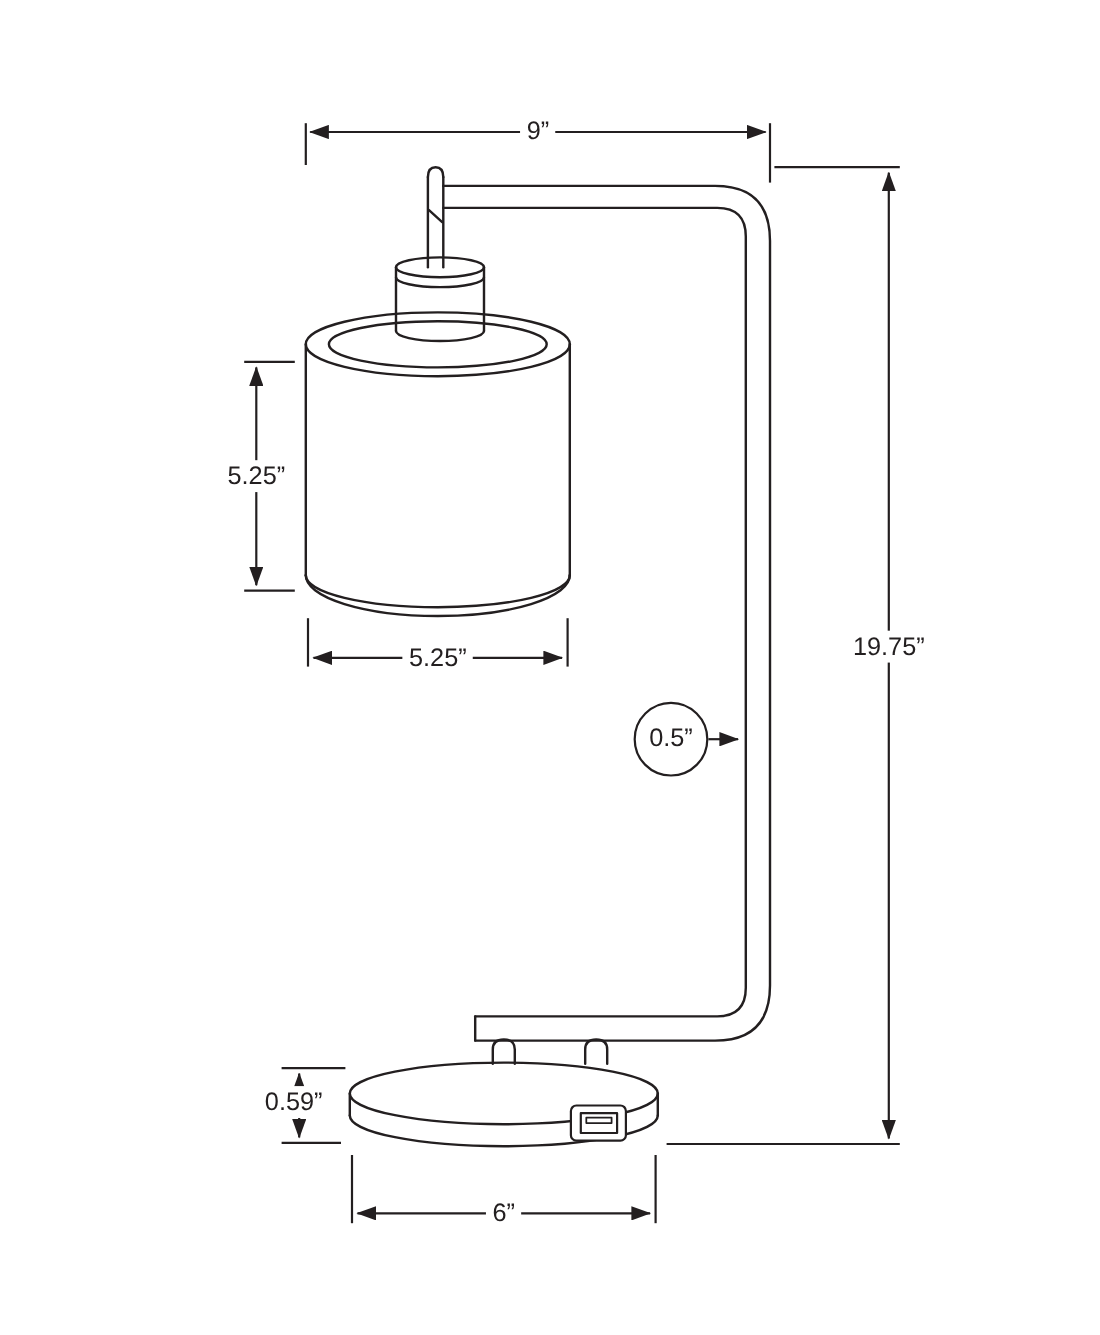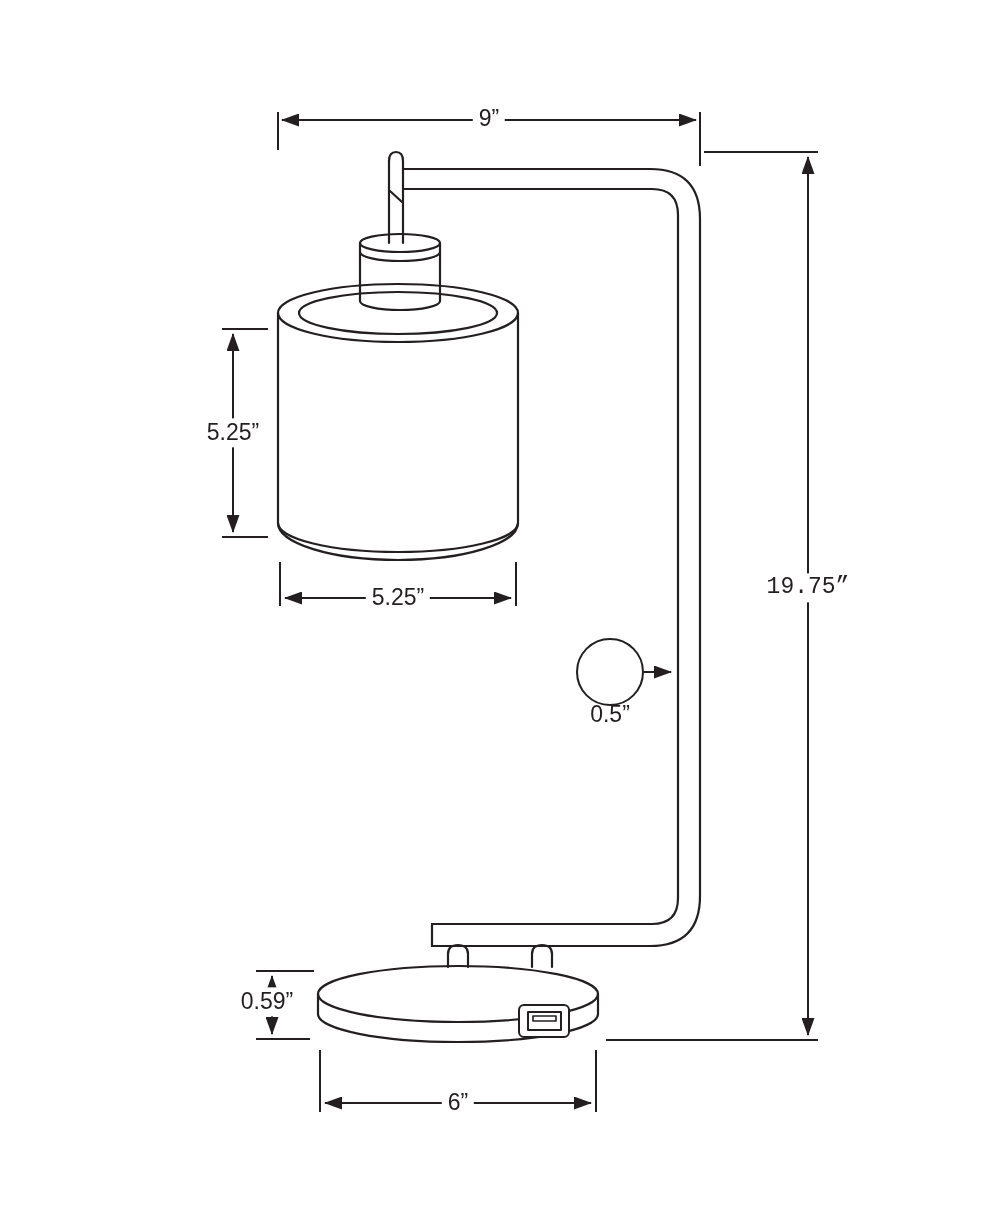--- a/index.html
+++ b/index.html
@@ -134,24 +134,24 @@
       <g>
         <line x1="320" y1="1050" x2="320" y2="1112"></line>
         <line x1="596" y1="1050" x2="596" y2="1112"></line>
         <line x1="325" y1="1103" x2="591" y2="1103" marker-start="url(#arr)" marker-end="url(#arr)"></line>
       </g>
     </g>
   </svg>
 
   <div class="dim-label" style="left:489px; top:119px;">9”</div>
 
-  <div class="dim-label" style="left:808px; top:588px;font-family:Liberation Mono, monospace;">19.75”</div>
+  <div class="dim-label" style="left:808px; top:588px;">19.75”</div>
 
   <div class="dim-label" style="left:233px; top:433px;">5.25”</div>
 
   <div class="dim-label" style="left:398px; top:598px;">5.25”</div>
 
-  <div class="dim-label no-bg" style="left:610px; top:671px;margin-top:44px;">0.5”</div>
+  <div class="dim-label no-bg" style="left:610px; top:671px;">0.5”</div>
 
   <div class="dim-label" style="left:267px; top:1002px;">0.59”</div>
 
   <div class="dim-label" style="left:458px; top:1103px;">6”</div>
 </div>
 
 </body></html>

